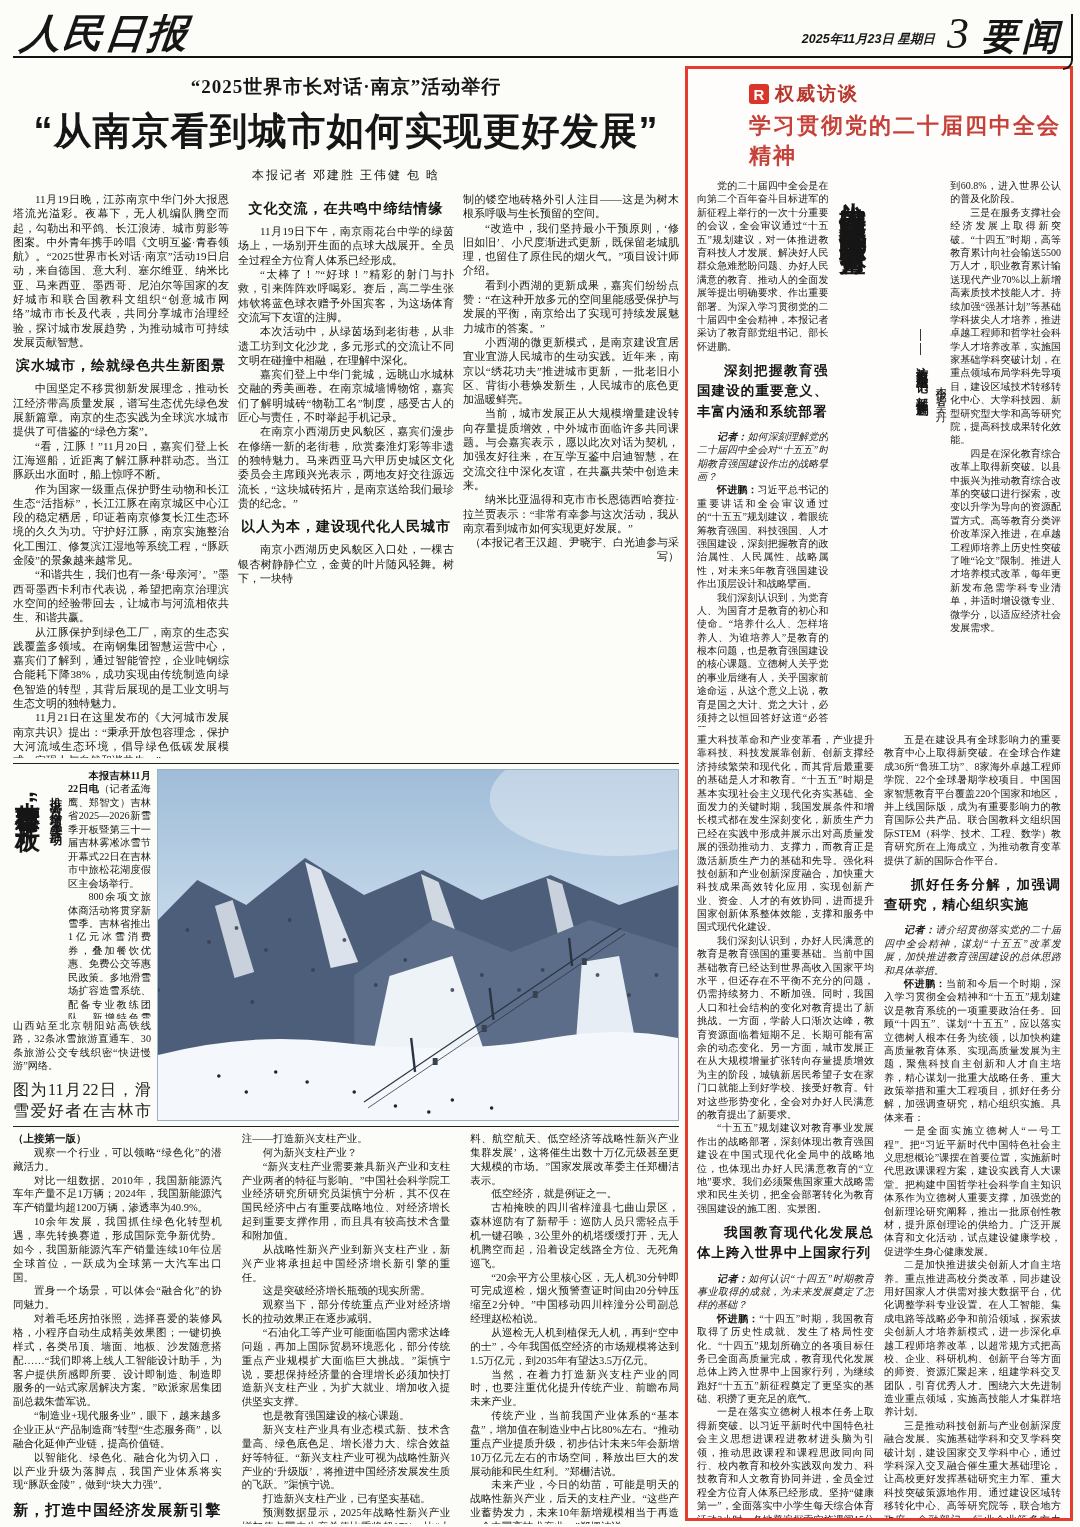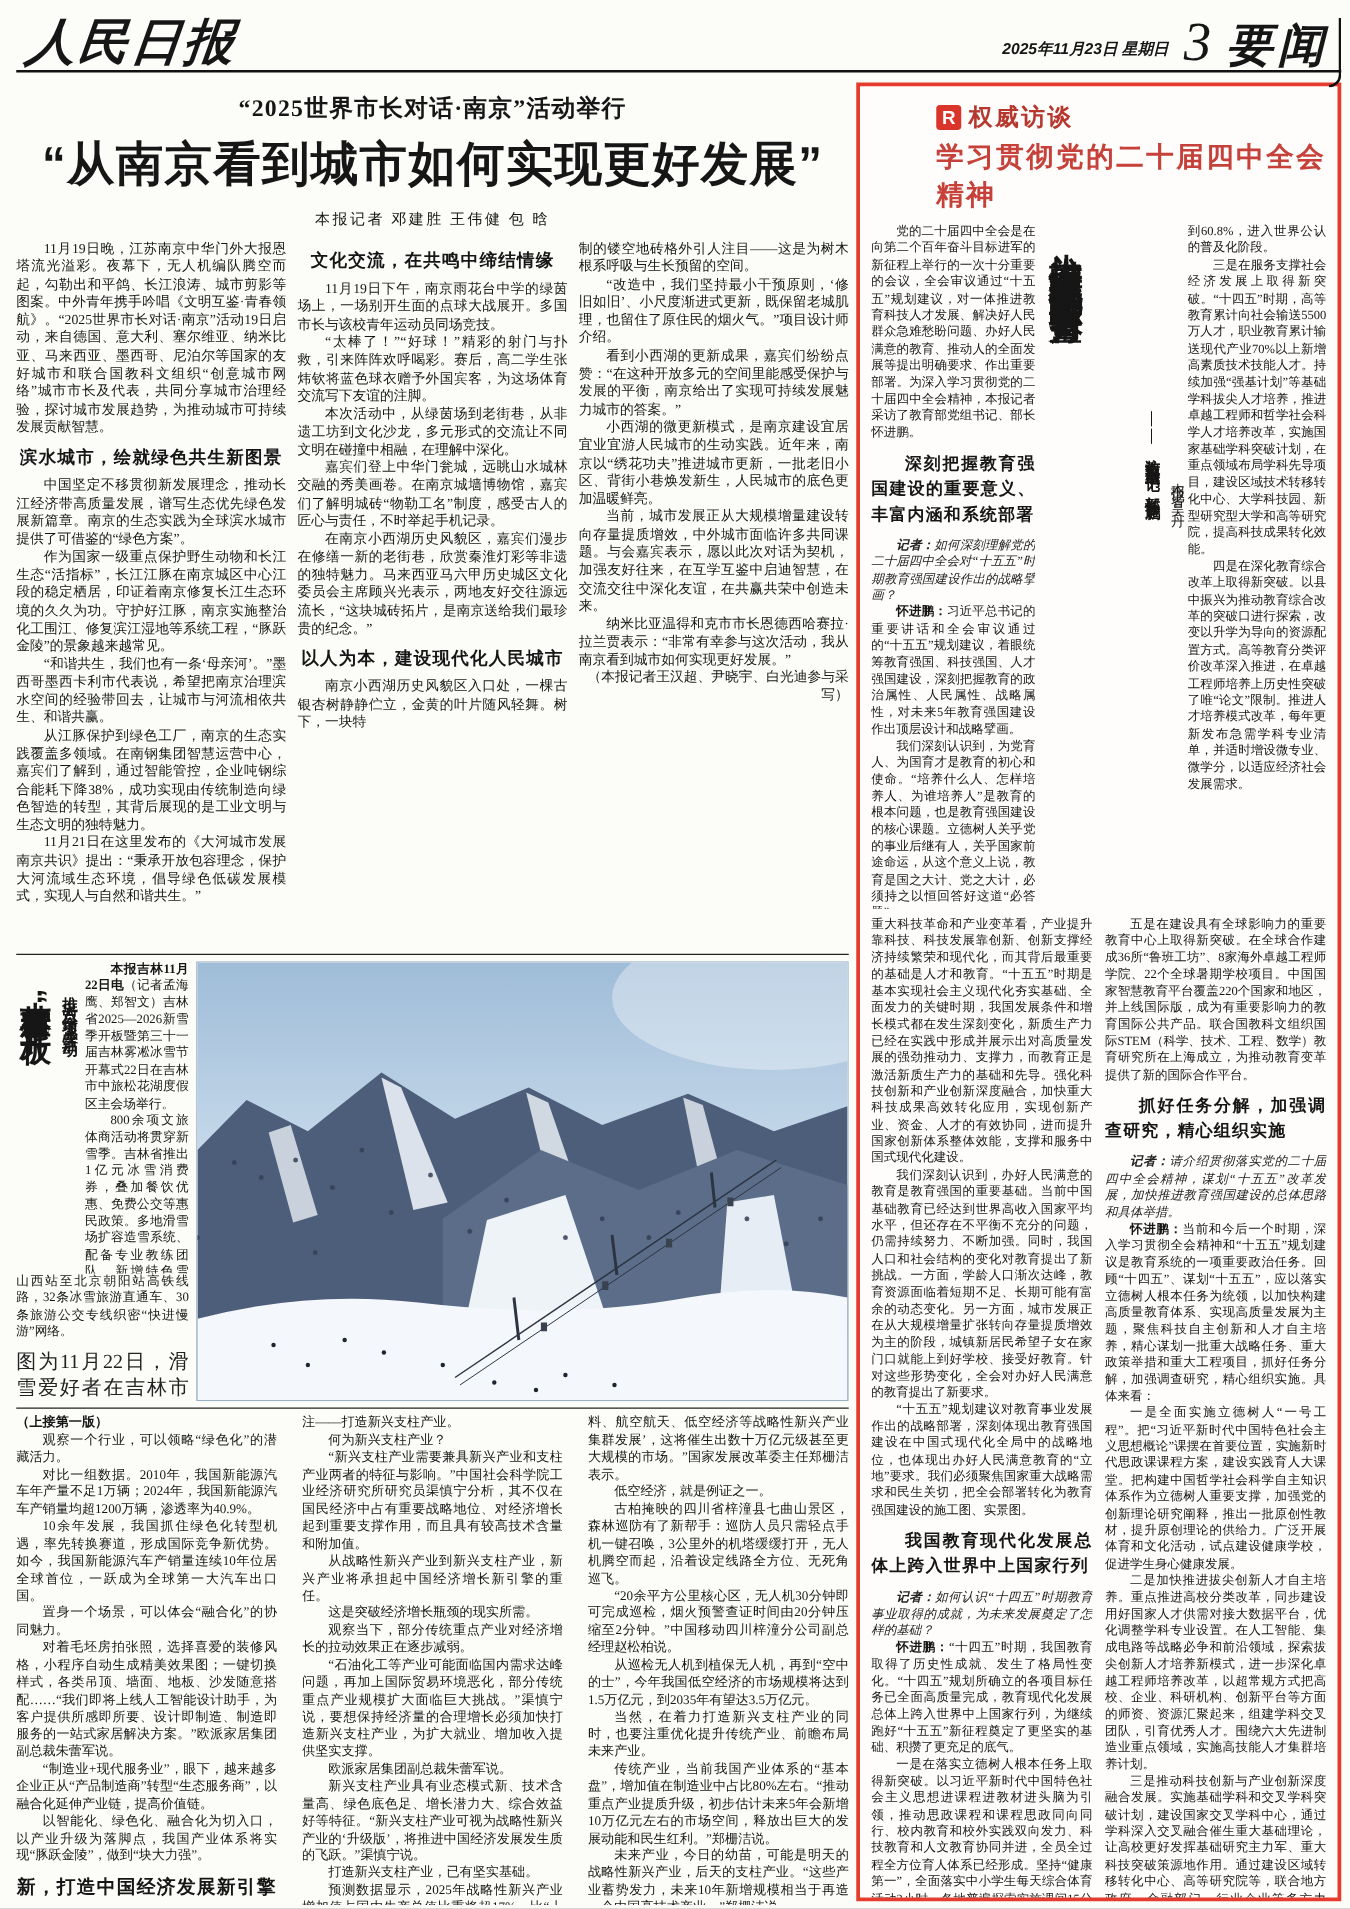--- a/index.html
+++ b/index.html
@@ -103,28 +103,29 @@
 
       <div>
         <div class="art-kicker">“2025世界市长对话·南京”活动举行</div>
         <div class="art-headline">“从南京看到城市如何实现更好发展”</div>
         <div class="art-byline">本报记者 邓建胜 王伟健 包 晗</div>
         <div class="art-cols">
           <div class="col">
               <p class="it-p">11月19日晚，江苏南京中华门外大报恩塔流光溢彩。夜幕下，无人机编队腾空而起，勾勒出和平鸽、长江浪涛、城市剪影等图案。中外青年携手吟唱《文明互鉴·青春领航》。“2025世界市长对话·南京”活动19日启动，来自德国、意大利、塞尔维亚、纳米比亚、马来西亚、墨西哥、尼泊尔等国家的友好城市和联合国教科文组织“创意城市网络”城市市长及代表，共同分享城市治理经验，探讨城市发展趋势，为推动城市可持续发展贡献智慧。</p>
               <p class="it-sub">滨水城市，绘就绿色共生新图景</p>
               <p class="it-p">中国坚定不移贯彻新发展理念，推动长江经济带高质量发展，谱写生态优先绿色发展新篇章。南京的生态实践为全球滨水城市提供了可借鉴的“绿色方案”。</p>
+              <p class="it-p">“看，江豚！”11月20日，嘉宾们登上长江海巡船，近距离了解江豚种群动态。当江豚跃出水面时，船上惊呼不断。</p>
               <p class="it-p">作为国家一级重点保护野生动物和长江生态“活指标”，长江江豚在南京城区中心江段的稳定栖居，印证着南京修复长江生态环境的久久为功。守护好江豚，南京实施整治化工围江、修复滨江湿地等系统工程，“豚跃金陵”的景象越来越常见。</p>
               <p class="it-p">“和谐共生，我们也有一条‘母亲河’。”墨西哥墨西卡利市代表说，希望把南京治理滨水空间的经验带回去，让城市与河流相依共生、和谐共赢。</p>
               <p class="it-p">从江豚保护到绿色工厂，南京的生态实践覆盖多领域。在南钢集团智慧运营中心，嘉宾们了解到，通过智能管控，企业吨钢综合能耗下降38%，成功实现由传统制造向绿色智造的转型，其背后展现的是工业文明与生态文明的独特魅力。</p>
               <p class="it-p">11月21日在这里发布的《大河城市发展南京共识》提出：“秉承开放包容理念，保护大河流域生态环境，倡导绿色低碳发展模式，实现人与自然和谐共生。”</p>
             </div>
           <div class="col">
               <p class="it-sub">文化交流，在共鸣中缔结情缘</p>
-              <p class="it-p">11月19日下午，南京雨花台中学的绿茵场上，一场别开生面的点球大战展开。多国市长与该校青年运动员同场竞技。</p>
+              <p class="it-p">11月19日下午，南京雨花台中学的绿茵场上，一场别开生面的点球大战展开。全员全过程全方位育人体系已经形成。</p>
               <p class="it-p">“太棒了！”“好球！”精彩的射门与扑救，引来阵阵欢呼喝彩。赛后，高二学生张炜钦将蓝色球衣赠予外国宾客，为这场体育交流写下友谊的注脚。</p>
               <p class="it-p">本次活动中，从绿茵场到老街巷，从非遗工坊到文化沙龙，多元形式的交流让不同文明在碰撞中相融，在理解中深化。</p>
               <p class="it-p">嘉宾们登上中华门瓮城，远眺山水城林交融的秀美画卷。在南京城墙博物馆，嘉宾们了解明城砖“物勒工名”制度，感受古人的匠心与责任，不时举起手机记录。</p>
               <p class="it-p">在南京小西湖历史风貌区，嘉宾们漫步在修缮一新的老街巷，欣赏秦淮灯彩等非遗的独特魅力。马来西亚马六甲历史城区文化委员会主席顾兴光表示，两地友好交往源远流长，“这块城砖拓片，是南京送给我们最珍贵的纪念。”</p>
               <p class="it-sub">以人为本，建设现代化人民城市</p>
               <p class="it-p">南京小西湖历史风貌区入口处，一棵古银杏树静静伫立，金黄的叶片随风轻舞。树下，一块特</p>
             </div>
           <div class="col">
               <p class="it-pc">制的镂空地砖格外引人注目——这是为树木根系呼吸与生长预留的空间。</p>
               <p class="it-p">“改造中，我们坚持最小干预原则，‘修旧如旧’、小尺度渐进式更新，既保留老城肌理，也留住了原住民的烟火气。”项目设计师介绍。</p>
@@ -242,21 +243,21 @@
             <p class="it-p">翻阅“十五五”规划建议，有个新提法引人关</p>
           </div>
         <div class="bcol">
             <p class="it-pc">注——打造新兴支柱产业。</p>
             <p class="it-p">何为新兴支柱产业？</p>
             <p class="it-p">“新兴支柱产业需要兼具新兴产业和支柱产业两者的特征与影响。”中国社会科学院工业经济研究所研究员渠慎宁分析，其不仅在国民经济中占有重要战略地位、对经济增长起到重要支撑作用，而且具有较高技术含量和附加值。</p>
             <p class="it-p">从战略性新兴产业到新兴支柱产业，新兴产业将承担起中国经济增长新引擎的重任。</p>
             <p class="it-p">这是突破经济增长瓶颈的现实所需。</p>
             <p class="it-p">观察当下，部分传统重点产业对经济增长的拉动效果正在逐步减弱。</p>
             <p class="it-p">“石油化工等产业可能面临国内需求达峰问题，再加上国际贸易环境恶化，部分传统重点产业规模扩大面临巨大挑战。”渠慎宁说，要想保持经济量的合理增长必须加快打造新兴支柱产业，为扩大就业、增加收入提供坚实支撑。</p>
-            <p class="it-p">欧派家居集团副总裁朱蕾军说。</p>
+            <p class="it-p">也是教育强国建设的核心课题。</p>
             <p class="it-p">新兴支柱产业具有业态模式新、技术含量高、绿色底色足、增长潜力大、综合效益好等特征。“新兴支柱产业可视为战略性新兴产业的‘升级版’，将推进中国经济发展发生质的飞跃。”渠慎宁说。</p>
             <p class="it-p">打造新兴支柱产业，已有坚实基础。</p>
             <p class="it-p">预测数据显示，2025年战略性新兴产业增加值占国内生产总值比重将超17%，比“十三五”末高约5.3个百分点。</p>
             <p class="it-p">打造新兴支柱产业，未来空间广阔。</p>
             <p class="it-p">“‘十五五’规划建议提出，‘加快新能源、新材</p>
           </div>
         <div class="bcol">
             <p class="it-pc">料、航空航天、低空经济等战略性新兴产业集群发展’，这将催生出数十万亿元级甚至更大规模的市场。”国家发展改革委主任郑栅洁表示。</p>
             <p class="it-p">低空经济，就是例证之一。</p>
             <p class="it-p">古柏掩映的四川省梓潼县七曲山景区，森林巡防有了新帮手：巡防人员只需轻点手机一键召唤，3公里外的机塔缓缓打开，无人机腾空而起，沿着设定线路全方位、无死角巡飞。</p>

